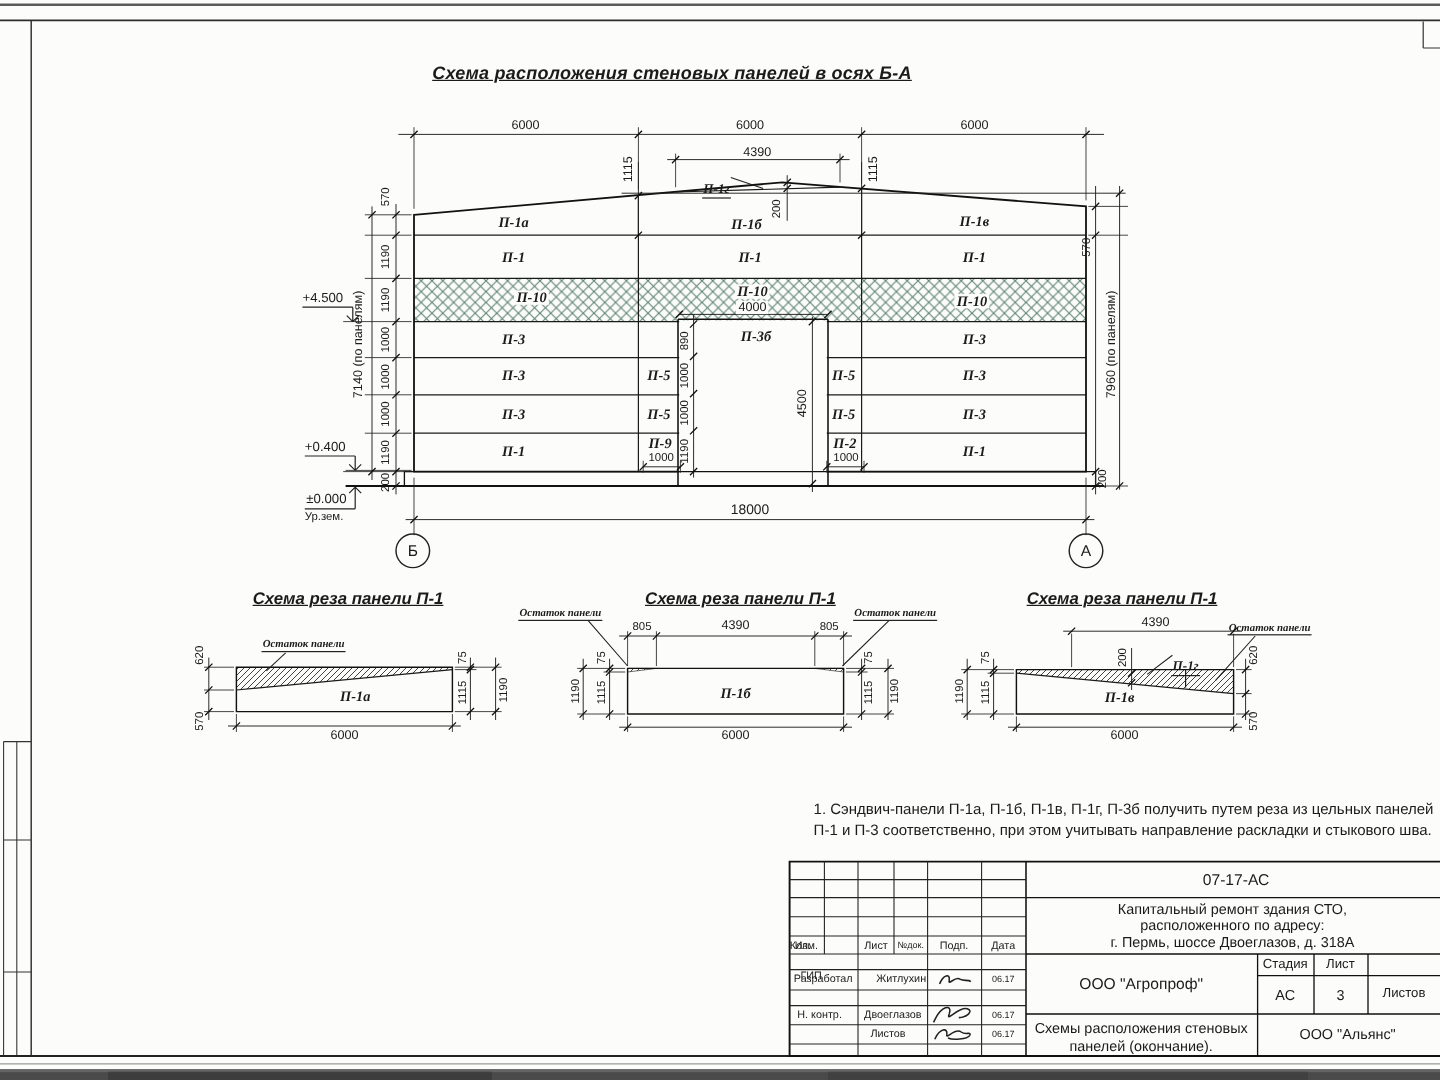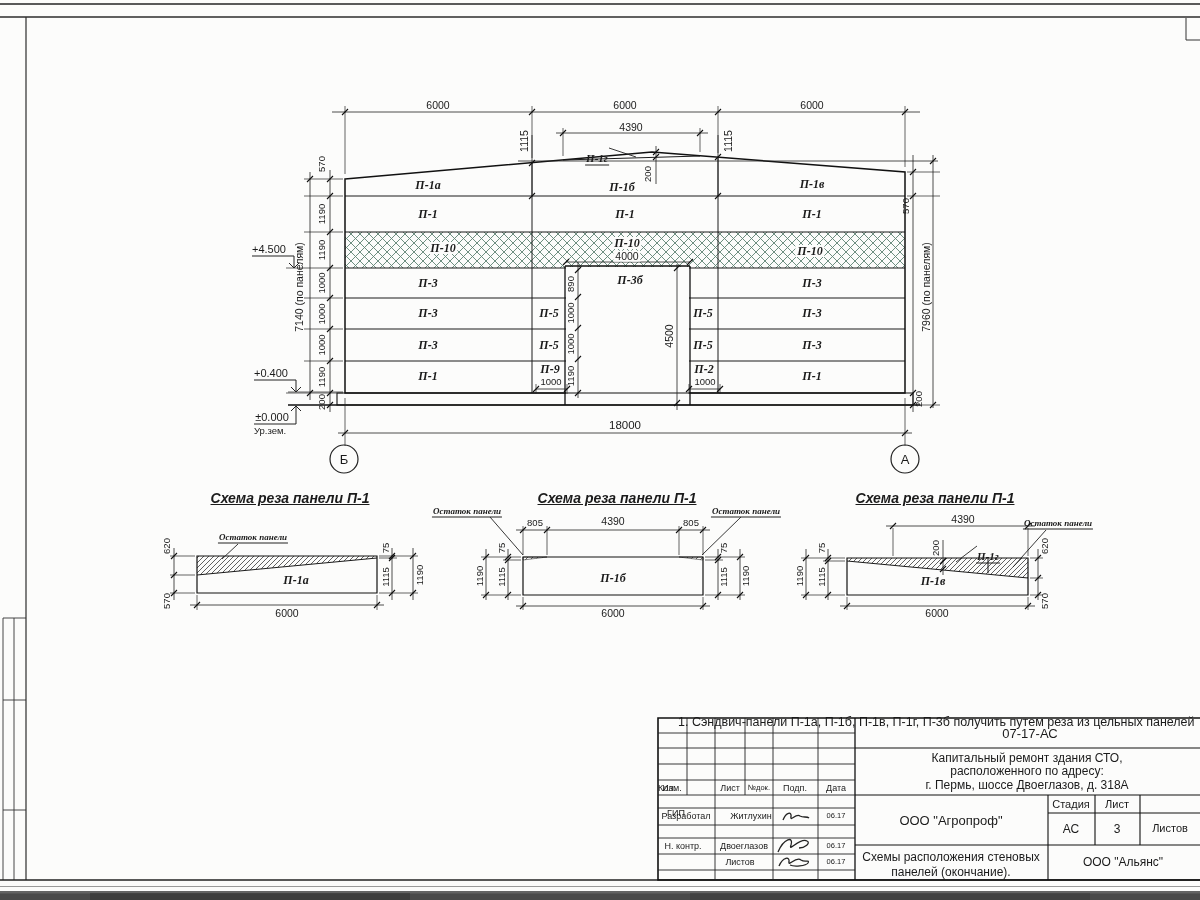--- a/index.html
+++ b/index.html
@@ -13,21 +13,21 @@
   .p{font-family:"Liberation Serif",serif;font-style:italic;font-weight:700;font-size:12px;}
   .wbg{background:#fcfcfb;padding:0 2px;}
   .t1{font-style:italic;font-weight:700;font-size:15px;text-decoration:underline;letter-spacing:.2px;}
   .t2{font-style:italic;font-weight:700;font-size:14px;text-decoration:underline;}
   .ost{font-family:"Liberation Serif",serif;font-style:italic;font-weight:700;font-size:9px;
        border-bottom:1px solid #222;padding:0 1px 1px;}
   .pc{font-family:"Liberation Serif",serif;font-style:italic;font-weight:700;font-size:11px;
       border-bottom:1px solid #222;padding:0 1px 1px;margin-top:16px;}
   .lvl{font-size:11px;}
   .ax{font-size:13px;}
-  .nt{position:absolute;font-size:12.5px;line-height:1.45;white-space:nowrap;margin-top:48px;}
+  .nt{position:absolute;font-size:12.5px;line-height:1.45;white-space:nowrap;}
   .tb13{font-size:13px;}
   .tb12{font-size:12px;}
   .tb11{font-size:11px;}
   .tb9{font-size:9px;}
   .tb75{font-size:7.5px;}
 </style>
 </head>
 <body>
 
 <div id="sheet">
@@ -145,20 +145,21 @@
     <path d="M658,733H855 M658,748H855 M658,764H855 M658,780H855 M658,795H855 M658,808H855 M658,825H855 M658,838H855 M658,854H855 M658,870H855" stroke="#222" stroke-width="0.9" fill="none"></path>
     <path d="M855,748H1202 M855,795H1202 M855,845H1202 M1048,795V880 M1048,813H1202 M1095,795V845 M1140,795V845" stroke="#111" stroke-width="1.1" fill="none"></path>
     <g stroke="#222" stroke-width="1.3" fill="none">
       <path d="M783,820c3,-8 9,-9 8,-3c-1,5 5,-4 9,-1c3,2 7,0 9,2"></path>
       <path d="M778,852c6,-14 16,-16 13,-7c-3,8 9,-8 16,-4c4,2 -2,7 -8,7"></path>
       <path d="M779,866c4,-9 11,-10 10,-4c-1,5 7,-6 12,-2c4,3 9,-1 7,3c-2,3 -14,4 -18,2"></path>
     </g>
   </g>
 </svg>
 
+<div class="lbl t1" style="left:560px;top:61px">Схема расположения стеновых панелей в осях Б-А</div>
 
 <div class="lbl" style="left:438px;top:105px">6000</div>
 <div class="lbl" style="left:625px;top:105px">6000</div>
 <div class="lbl" style="left:812px;top:105px">6000</div>
 <div class="lbl" style="left:631px;top:127px">4390</div>
 <div class="lbl v" style="left:524px;top:141px">1115</div>
 <div class="lbl v" style="left:728px;top:141px">1115</div>
 <div class="lbl v s9" style="left:648px;top:174px">200</div>
 <div class="lbl pc" style="left:597px;top:143px">П-1г</div>
 
@@ -251,20 +252,21 @@
 <div class="lbl ost" style="left:1058px;top:524px">Остаток панели</div>
 <div class="lbl p" style="left:933px;top:581px">П-1в</div>
 <div class="lbl v s9" style="left:822px;top:548px">75</div>
 <div class="lbl v s9" style="left:822px;top:577px">1115</div>
 <div class="lbl v s9" style="left:800px;top:576px">1190</div>
 <div class="lbl v s9" style="left:1045px;top:546px">620</div>
 <div class="lbl v s9" style="left:1045px;top:601px">570</div>
 <div class="lbl" style="left:937px;top:613px">6000</div>
 
 <div class="nt" style="left:678px;top:665px">1. Сэндвич-панели П-1а, П-1б, П-1в, П-1г, П-3б получить путем реза из цельных панелей</div>
+<div class="nt" style="left:678px;top:683px">П-1 и П-3 соответственно, при этом учитывать направление раскладки и стыкового шва.</div>
 
 <div class="lbl tb13" style="left:1030px;top:733px">07-17-АС</div>
 <div class="lbl tb12" style="left:1027px;top:758px">Капитальный ремонт здания СТО,</div>
 <div class="lbl tb12" style="left:1027px;top:771px">расположенного по адресу:</div>
 <div class="lbl tb12" style="left:1027px;top:785px">г. Пермь, шоссе Двоеглазов, д. 318А</div>
 
 <div class="lbl tb9" style="left:672px;top:788px">Изм.</div>
 <div class="lbl tb9" style="left:667px;top:788px">Кол.</div>
 <div class="lbl tb9" style="left:730px;top:788px">Лист</div>
 <div class="lbl tb75" style="left:759px;top:788px">№док.</div>

